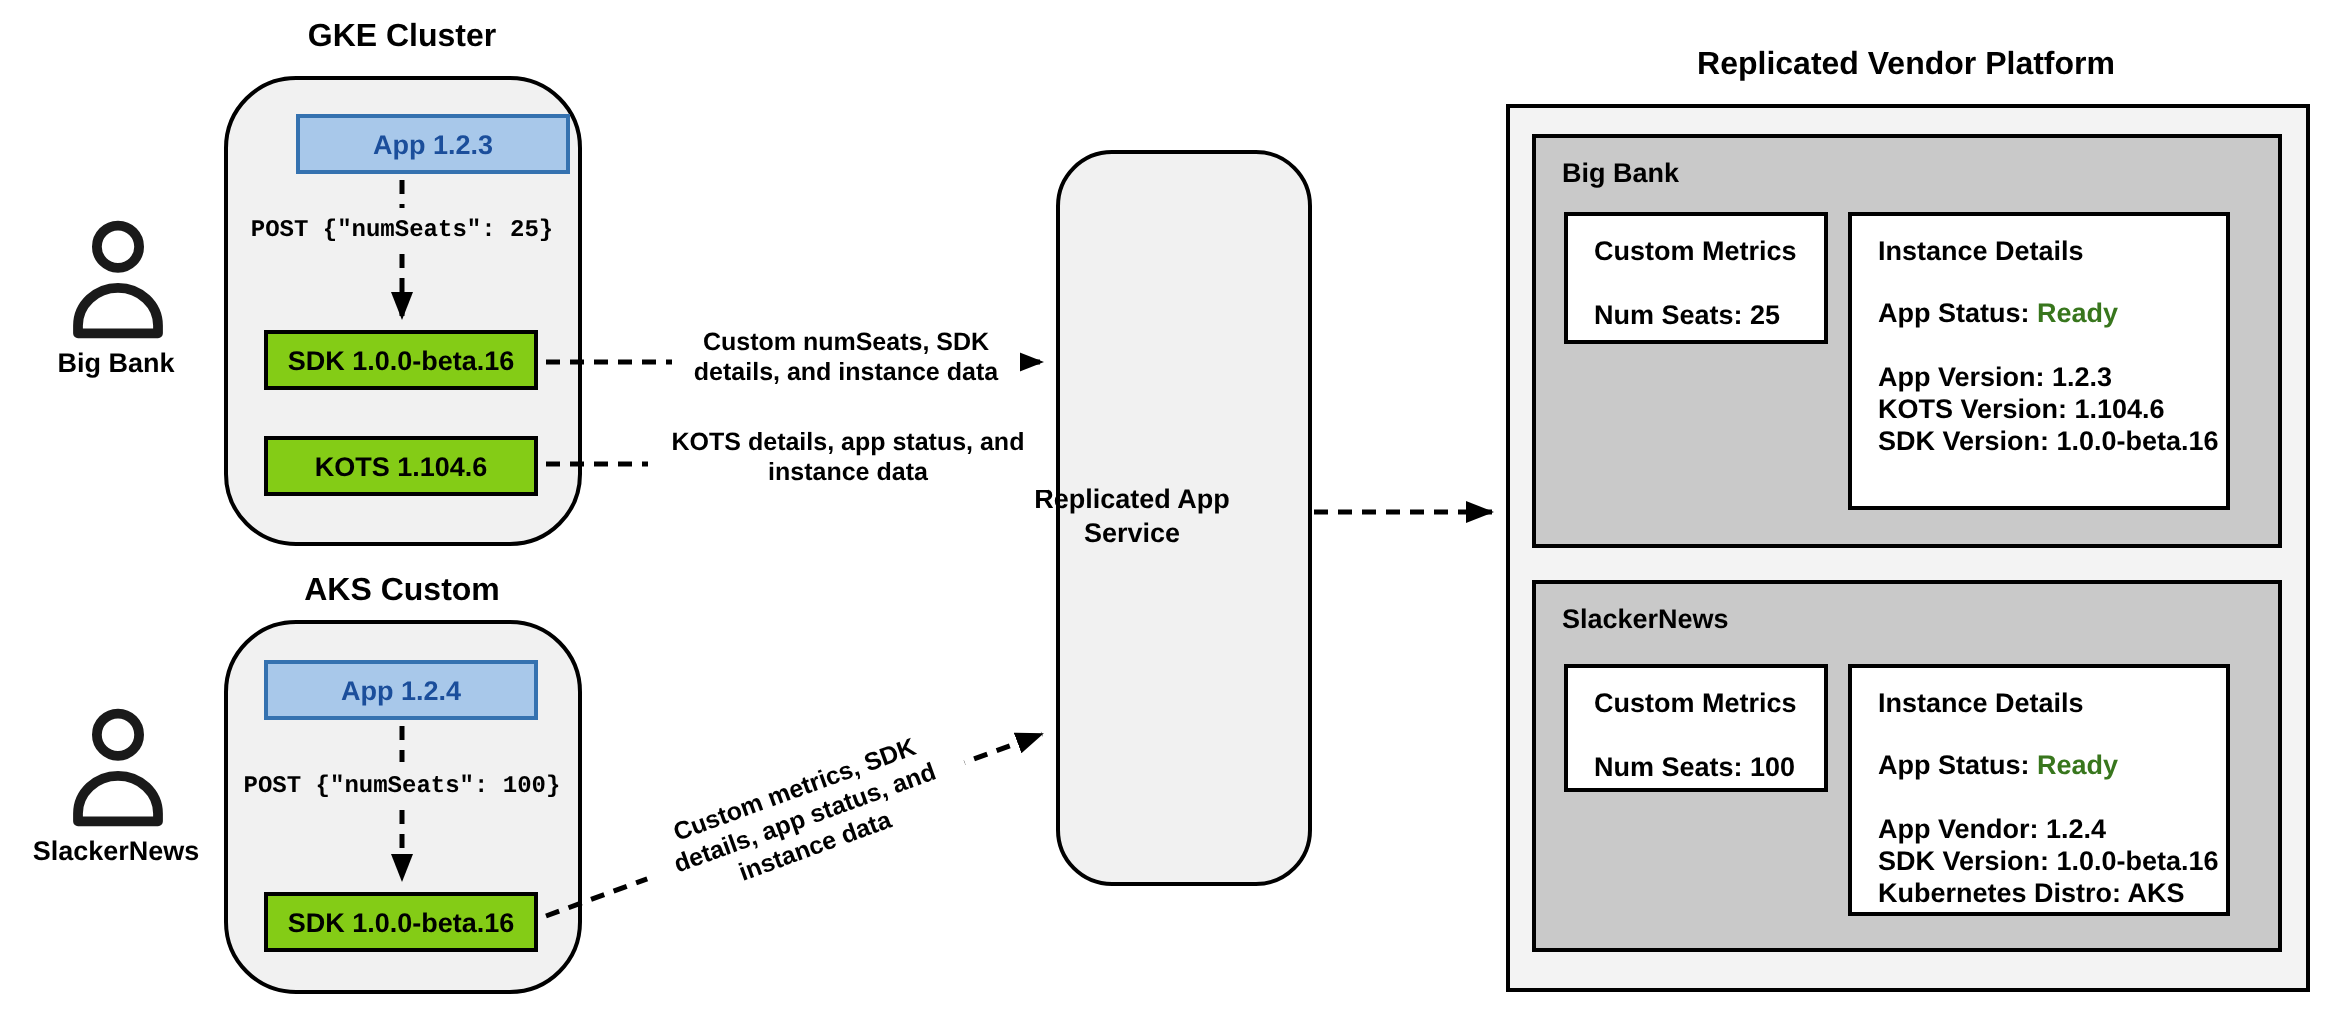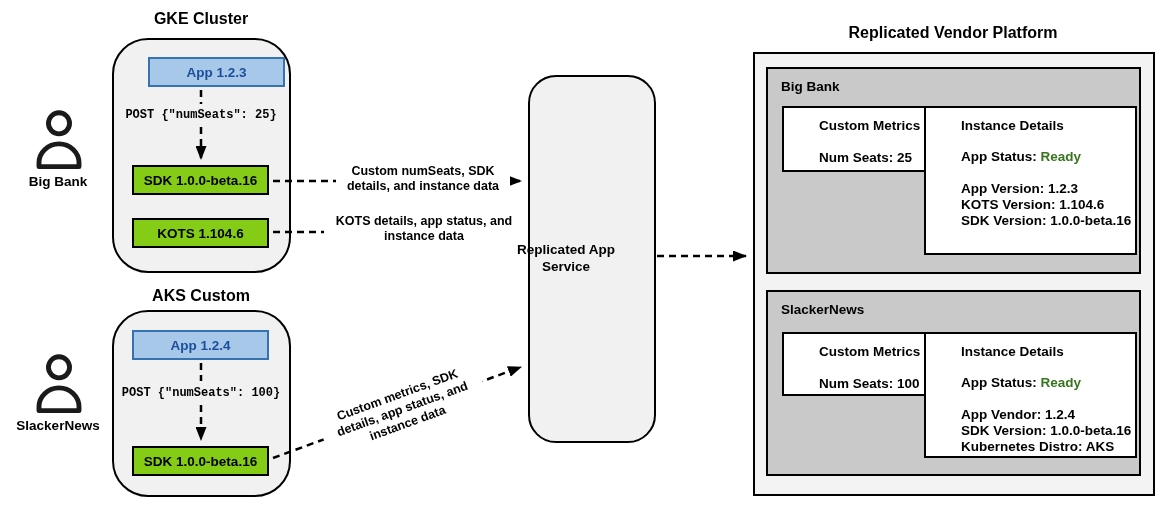--- a/index.html
+++ b/index.html
@@ -30,21 +30,21 @@
   .arrows{position:absolute;left:0;top:0;z-index:5;pointer-events:none;}
 
   
   .flow-label{position:absolute;background:#fff;font-weight:bold;font-size:12.5px;text-align:center;line-height:1.18;z-index:6;padding:1px 2px;}
   .flow-label.rot{transform:rotate(-20deg);}
 
   
   .platform{position:absolute;background:#f3f3f3;border:2.5px solid #000;}
   .tenant{position:absolute;background:#c9c9c9;border:2.5px solid #000;}
   .tenant-name{position:absolute;left:13px;top:10px;font-weight:bold;font-size:13.5px;}
-  .card{position:absolute;background:#fff;border:2.5px solid #000;font-weight:bold;font-size:13.5px;padding-left:22px;}
+  .card{position:absolute;background:#fff;border:2.5px solid #000;font-weight:bold;font-size:13.5px;}
   .card .card-title{padding:10px 0 0 13px;}
   .card .metric-line{padding:17px 0 0 13px;}
   .card .status-line{padding:16px 0 0 13px;}
   .status-ready{color:#38761d;}
   .card .detail-lines{padding:17px 0 0 13px;line-height:1.18;}
 
   
   .actor-label{position:absolute;font-weight:bold;font-size:13.5px;text-align:center;}
 </style>
 </head>

